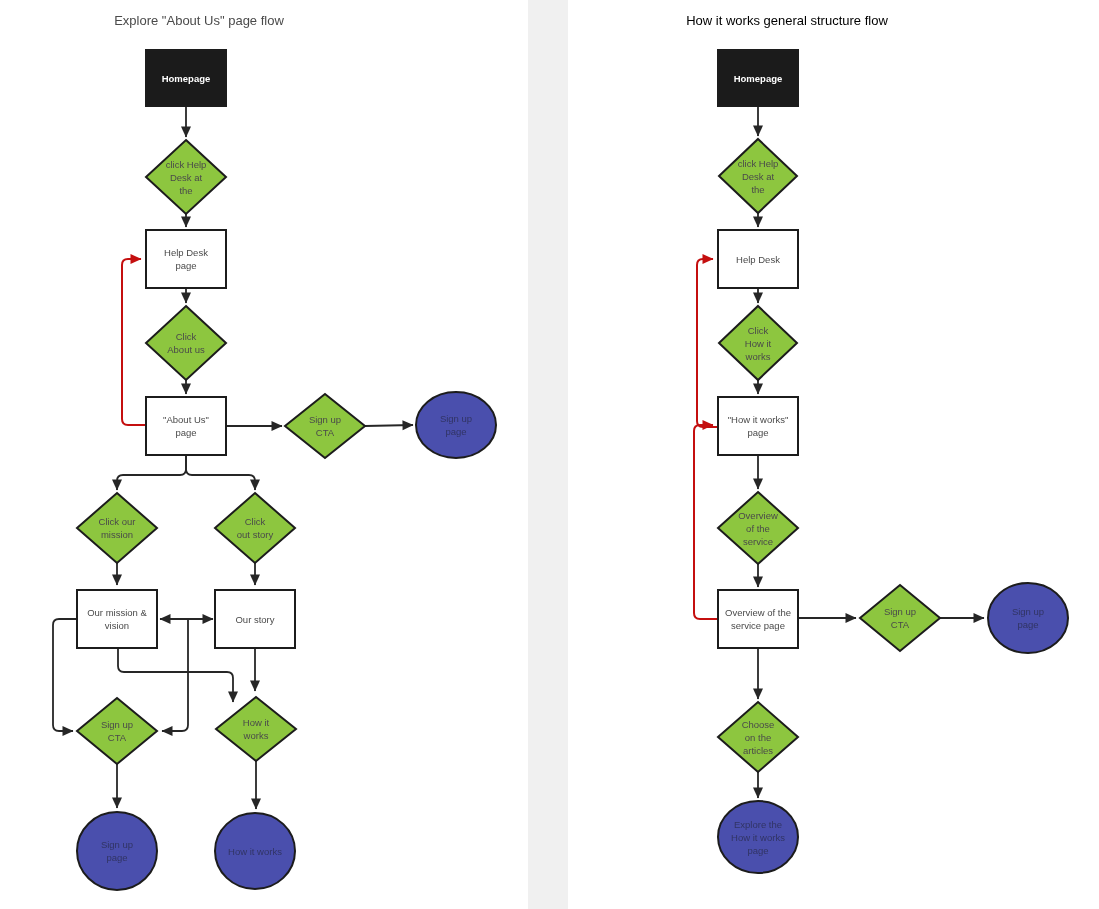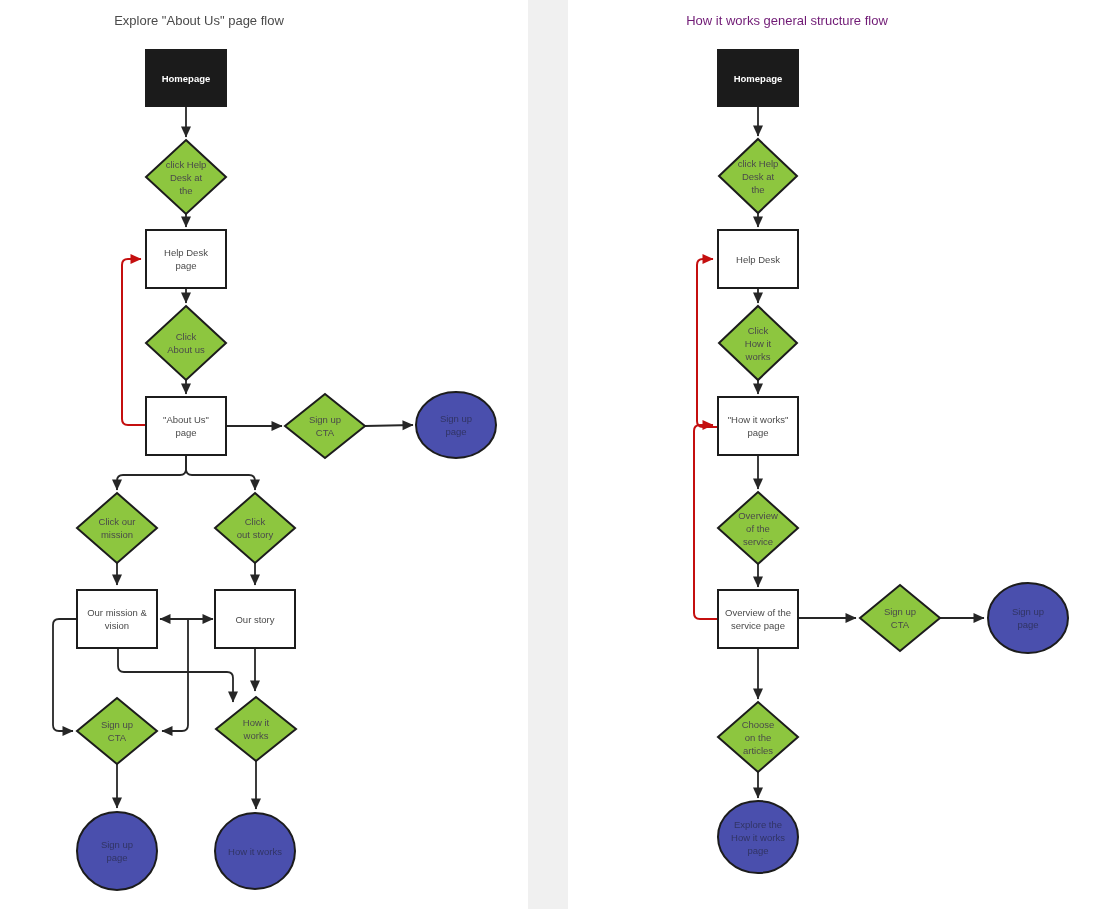--- a/index.html
+++ b/index.html
@@ -18,21 +18,21 @@
   #title-right{left:787px;}
   svg{position:absolute;top:0;left:0;}
   text{font-family:"Liberation Sans","DejaVu Sans",sans-serif;}
 </style>
 </head>
 <body style="background: rgb(255, 255, 255);">
 
 <div class="divider" style="background: rgb(240, 240, 240);"></div>
 
 <div class="chart-title" id="title-left" style="color: rgb(74, 74, 74);">Explore "About Us" page flow</div>
-<div class="chart-title" id="title-right" style="color: #701a75;">How it works general structure flow</div>
+<div class="chart-title" id="title-right" style="color: #000000;">How it works general structure flow</div>
 
 <svg id="diagram-svg" width="1099" height="909" viewBox="0 0 1099 909">
   <defs>
     <marker id="arrow-black" viewBox="0 0 13 12" markerWidth="13" markerHeight="12" refX="11.5" refY="6" orient="auto-start-reverse" markerUnits="userSpaceOnUse">
       <path d="M1,1 L12,6 L1,11 Z" fill="#262626"></path>
     </marker>
     <marker id="arrow-red" viewBox="0 0 13 12" markerWidth="13" markerHeight="12" refX="11.5" refY="6" orient="auto-start-reverse" markerUnits="userSpaceOnUse">
       <path d="M1,1 L12,6 L1,11 Z" fill="#c40f0f"></path>
     </marker>
   </defs>

